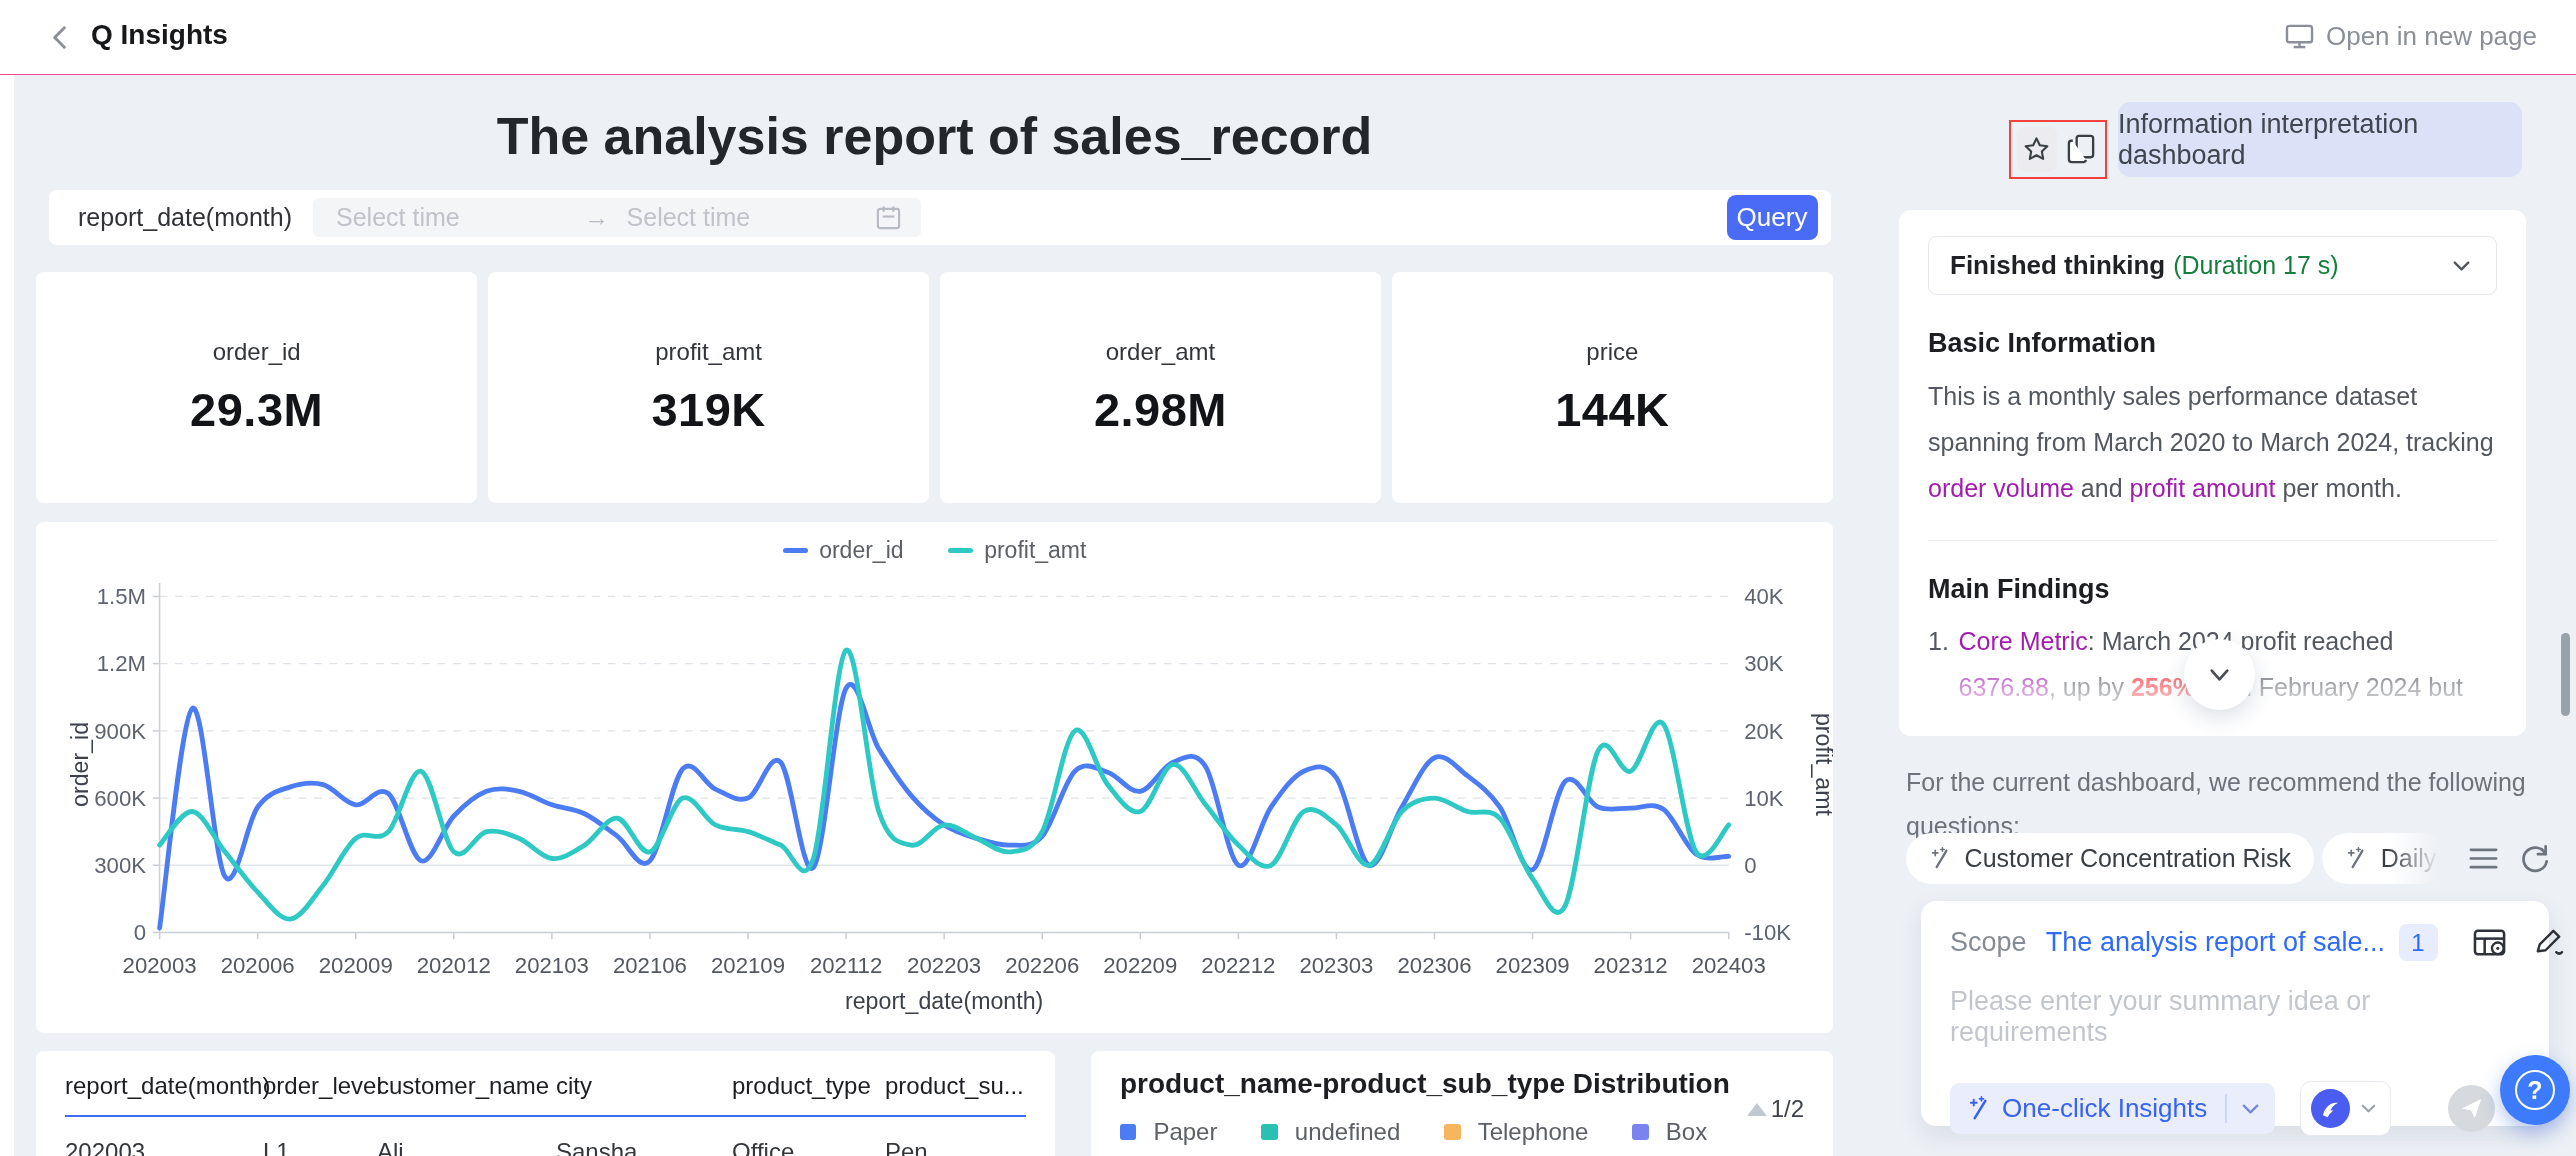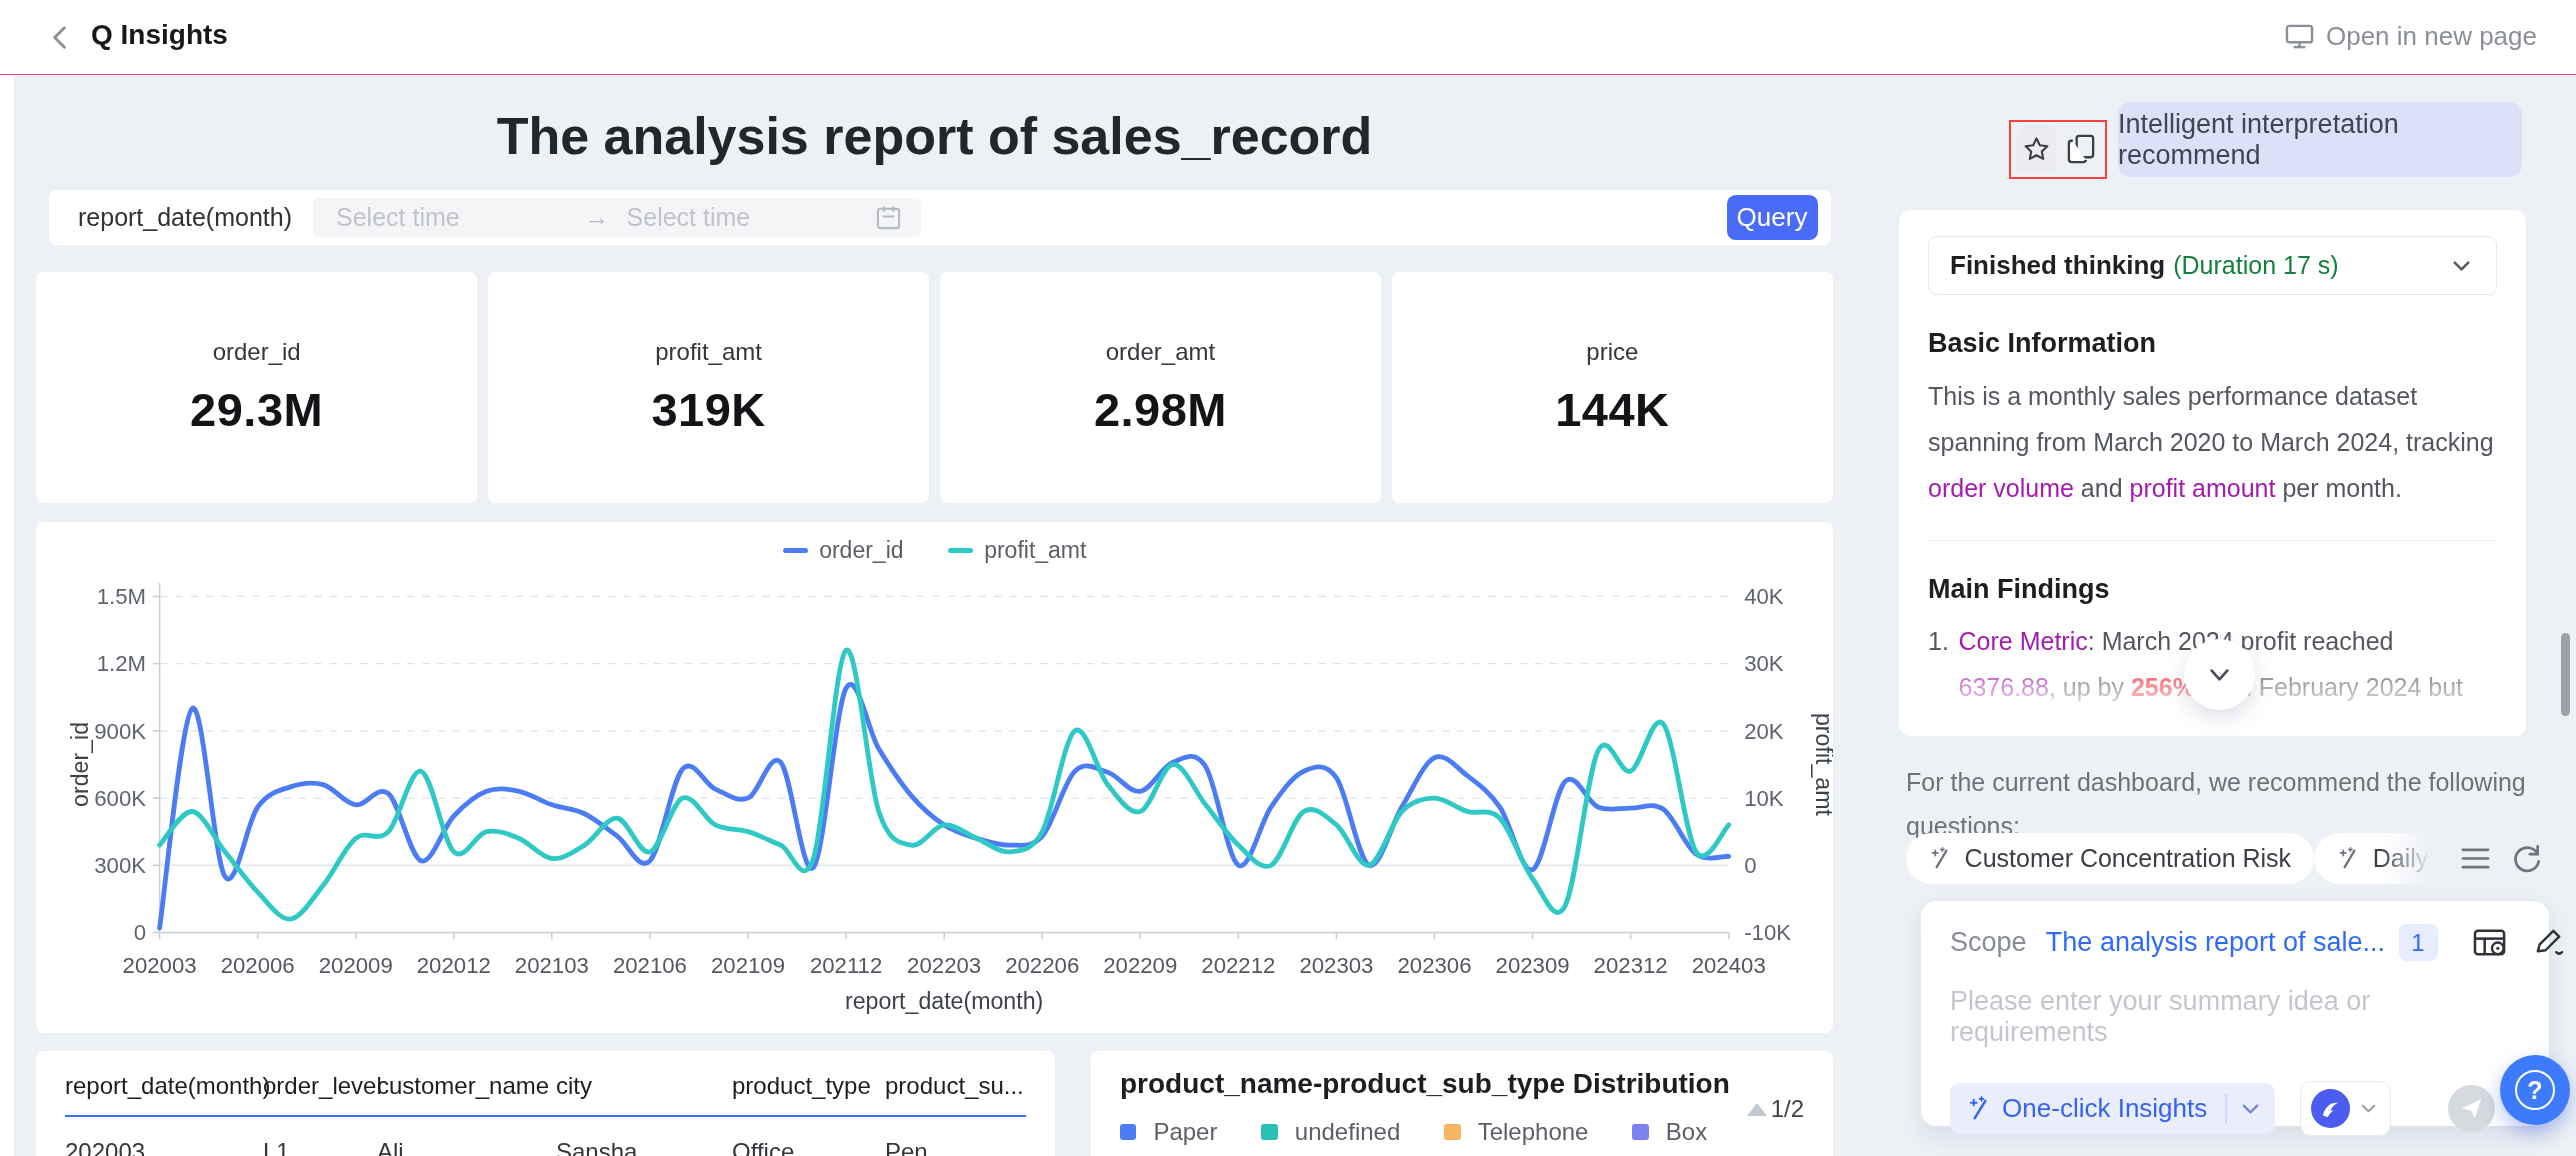--- a/index.html
+++ b/index.html
@@ -283,21 +283,21 @@
         <path d="M15 3.5 L18.4 10.6 L26.2 11.6 L20.5 17 L21.9 24.7 L15 21 L8.1 24.7 L9.5 17 L3.8 11.6 L11.6 10.6 Z" fill="none" stroke="#3a3e45" stroke-width="2.2" stroke-linejoin="round"></path>
       </svg>
   </div>
   <div class="copy-btn">
     <svg width="31" height="33" viewBox="0 0 32 34">
         <rect x="11" y="3" width="17" height="22" rx="2.5" fill="none" stroke="#3a3e45" stroke-width="2.4"></rect>
         <path d="M7 8 L5.5 8 A2.5 2.5 0 0 0 3 10.5 L3 27 A3 3 0 0 0 6 30 L18 30 A2.5 2.5 0 0 0 20.5 27.8" fill="#fff" stroke="#3a3e45" stroke-width="2.4"></path>
       </svg>
   </div>
 </div>
-<div class="interp-btn">Intelligent interpretation recommend</div>
+<div class="interp-btn">Information interpretation dashboard</div>
 
 <div class="think-card">
   <div class="think-row">
     <span class="think-status">Finished thinking</span>
     <span class="think-duration">(Duration 17 s)</span>
     <span class="think-chevron">
       <svg width="27" height="27" viewBox="0 0 28 28">
           <polyline points="7,11 14,18 21,11" fill="none" stroke="#55595f" stroke-width="2.6" stroke-linecap="round" stroke-linejoin="round"></polyline>
         </svg>
     </span>
@@ -313,21 +313,21 @@
 </div>
 <div class="expand-fab">
   <svg width="33" height="33" viewBox="0 0 34 34">
       <polyline points="9,13 17,22 25,13" fill="none" stroke="#4a4e55" stroke-width="2.8" stroke-linecap="round" stroke-linejoin="round"></polyline>
     </svg>
 </div>
 
 <div class="recommend">For the current dashboard, we recommend the following questions:</div>
 
 <div class="chips-row">
-  <span id="chips" style="display:flex;gap:0">
+  <span id="chips" style="display:flex;gap:8px">
       <div class="chip">
         <span>
           <svg width="25" height="25" viewBox="0 0 26 26">
             <line x1="18" y1="5" x2="8" y2="22" stroke="#6e747d" stroke-width="2.4" stroke-linecap="round"></line>
             <path d="M6.5 4.5 L6.5 10 M3.8 7.2 L9.2 7.2" stroke="#6e747d" stroke-width="1.8" stroke-linecap="round"></path>
             <path d="M14 1.8 L14 5.4 M12.2 3.6 L15.8 3.6" stroke="#6e747d" stroke-width="1.6" stroke-linecap="round"></path>
           </svg>
         </span>
         <span>Customer Concentration Risk</span>
       </div>

